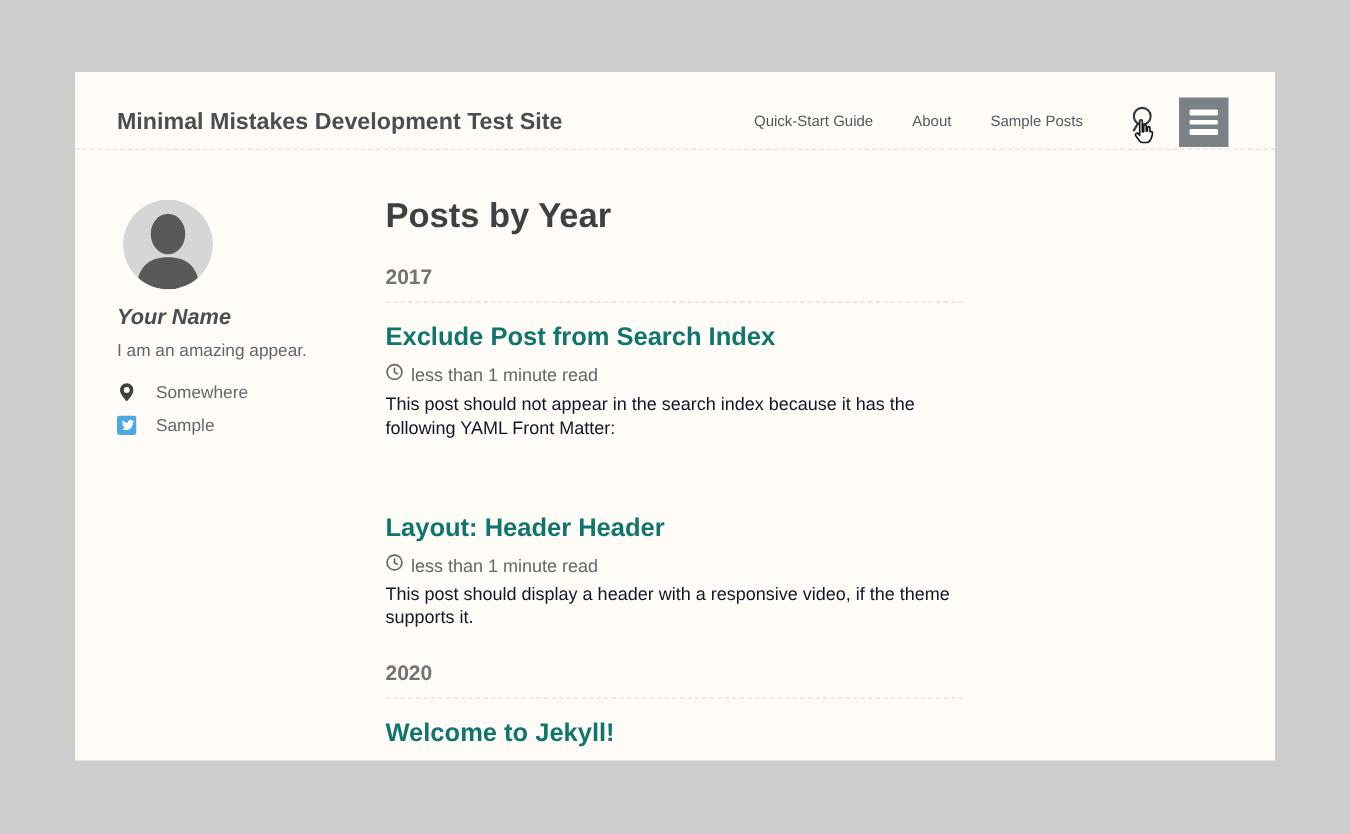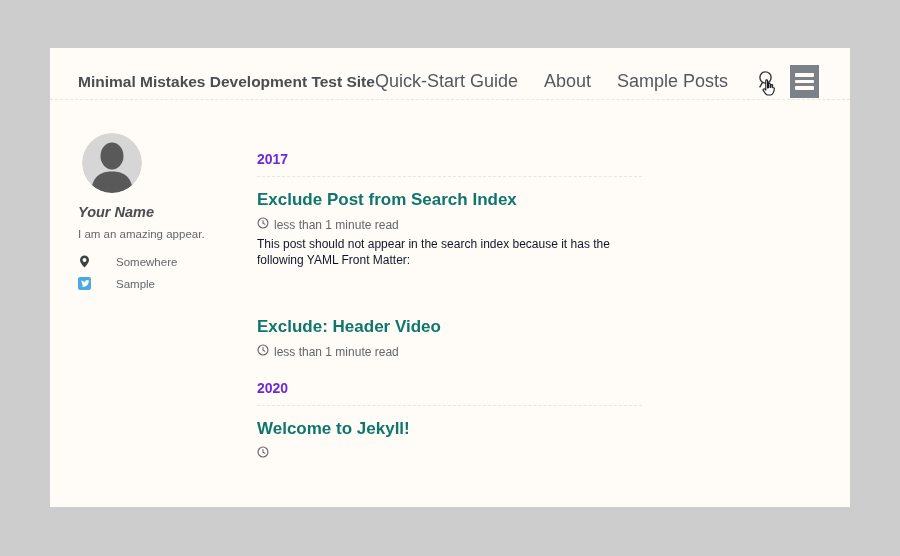--- a/index.html
+++ b/index.html
@@ -19,50 +19,50 @@
     padding:16px 31px 0 28px;box-sizing:border-box;
     border-bottom:1px dashed #f0e4d6;
   }
   .site-title{
     font-size:15.5px;font-weight:bold;color:#494e52;
     cursor:pointer;white-space:nowrap;
   }
   .masthead-spacer{flex:1;}
   .primary-nav{display:flex;align-items:center;gap:26px;}
   .nav-link{
-    font-size:18px;color:#54595e;text-decoration:none;cursor:pointer;white-space:nowrap;
+    font-size:10px;color:#54595e;text-decoration:none;cursor:pointer;white-space:nowrap;
   }
   .search-btn{
     position:relative;background:none;border:none;padding:0;margin-left:27px;
     width:22px;height:26px;cursor:pointer;
   }
   .cursor-overlay{position:absolute;left:5px;top:9px;pointer-events:none;}
   .menu-btn{
     margin-left:15px;width:33px;height:33px;background:#7a8288;border:none;
     display:flex;flex-direction:column;justify-content:center;align-items:center;
     gap:3px;cursor:pointer;padding:0;
   }
   .menu-btn .bar{width:19px;height:3.5px;background:#fffbf6;border-radius:1px;}
   
   .content{display:flex;padding:30px 30px 0 28px;box-sizing:border-box;}
   
   .sidebar{width:179px;flex-shrink:0;}
   .avatar{width:60px;height:60px;margin:3px 0 0 4px;border-radius:50%;overflow:hidden;}
   .author-name{margin-top:11px;font-size:14.5px;font-weight:bold;color:#494e52;font-style:italic;}
   .author-bio{margin-top:8px;font-size:11.5px;color:#646769;}
   .author-links{margin-top:15px;display:flex;flex-direction:column;gap:9px;}
-  .author-link{display:flex;align-items:center;gap:25px;font-size:11.5px;color:#646769;cursor:pointer;text-decoration:none;}
+  .author-link{display:flex;align-items:center;gap:13px;font-size:11.5px;color:#646769;cursor:pointer;text-decoration:none;}
   .author-link .ico{display:flex;width:13px;justify-content:center;}
   
   .main{width:385px;}
   .page-title{margin:2px 0 0;font-size:23px;font-weight:bold;color:#3d4144;line-height:1;}
   .year-section{margin-top:0;}
   .year-heading{
     margin:21px 0 0;padding-bottom:9px;border-bottom:1px dashed #f0e4d6;
-    font-size:14px;font-weight:bold;color:#6d28d9;
+    font-size:14px;font-weight:bold;color:#737373;
   }
   .post{padding-top:13px;margin-bottom:36px;}
   .post:last-child{margin-bottom:0;}
   .post-title{margin:0;font-size:17px;font-weight:bold;color:#0f766e;cursor:pointer;line-height:1.2;}
   .post-meta{margin-top:7px;display:flex;align-items:center;gap:5px;font-size:12px;color:#646769;}
   .post-excerpt{margin-top:5px;font-size:12px;line-height:1.26;color:#0f172a;}
 </style>
 </head>
 <body>
 
@@ -134,49 +134,51 @@
               <rect x="0" y="0" width="24" height="24" rx="4" fill="#4da7e0"></rect>
               <path d="M19.6 8.5c.01.14.01.28.01.42 0 4.2-3.2 9-9 9-1.8 0-3.45-.52-4.85-1.42.25.03.5.05.76.05 1.48 0 2.84-.5 3.92-1.35a3.17 3.17 0 0 1-2.96-2.2c.2.04.4.06.6.06.28 0 .56-.04.82-.11a3.16 3.16 0 0 1-2.54-3.1v-.04c.43.24.92.38 1.44.4a3.16 3.16 0 0 1-.98-4.22 8.98 8.98 0 0 0 6.52 3.3 3.16 3.16 0 0 1 5.39-2.88c.72-.14 1.4-.4 2.01-.76a3.17 3.17 0 0 1-1.39 1.75c.64-.08 1.25-.25 1.82-.5a6.4 6.4 0 0 1-1.57 1.6z" fill="#ffffff"></path>
             </svg>
           </span>
           <span>Sample</span>
         </a>
       </div>
     </aside>
 
     <main class="main">
+      <h1 class="page-title">Posts by Year</h1>
 
       <section class="year-section">
         <h2 class="year-heading">2017</h2>
 
         <article class="post">
           <h3 class="post-title">Exclude Post from Search Index</h3>
           <div class="post-meta">
             <span>
               <svg width="12" height="12" viewBox="0 0 16 16" fill="none">
                 <circle cx="8" cy="8" r="6.6" stroke="#646769" stroke-width="1.5"></circle>
                 <path d="M8 4.6V8.2l2.4 1.4" stroke="#646769" stroke-width="1.4" stroke-linecap="round"></path>
               </svg>
             </span>
             <span>less than 1 minute read</span>
           </div>
           <p class="post-excerpt">This post should not appear in the search index because it has the following YAML Front Matter:</p>
         </article>
 
         <article class="post">
-          <h3 class="post-title">Exclude: Header Video</h3>
+          <h3 class="post-title">Layout: Header Header</h3>
           <div class="post-meta">
             <span>
               <svg width="12" height="12" viewBox="0 0 16 16" fill="none">
                 <circle cx="8" cy="8" r="6.6" stroke="#646769" stroke-width="1.5"></circle>
                 <path d="M8 4.6V8.2l2.4 1.4" stroke="#646769" stroke-width="1.4" stroke-linecap="round"></path>
               </svg>
             </span>
             <span>less than 1 minute read</span>
           </div>
+          <p class="post-excerpt">This post should display a header with a responsive video, if the theme supports it.</p>
         </article>
       </section>
 
       <section class="year-section">
         <h2 class="year-heading">2020</h2>
 
         <article class="post">
           <h3 class="post-title">Welcome to Jekyll!</h3>
           <div class="post-meta">
             <span>

